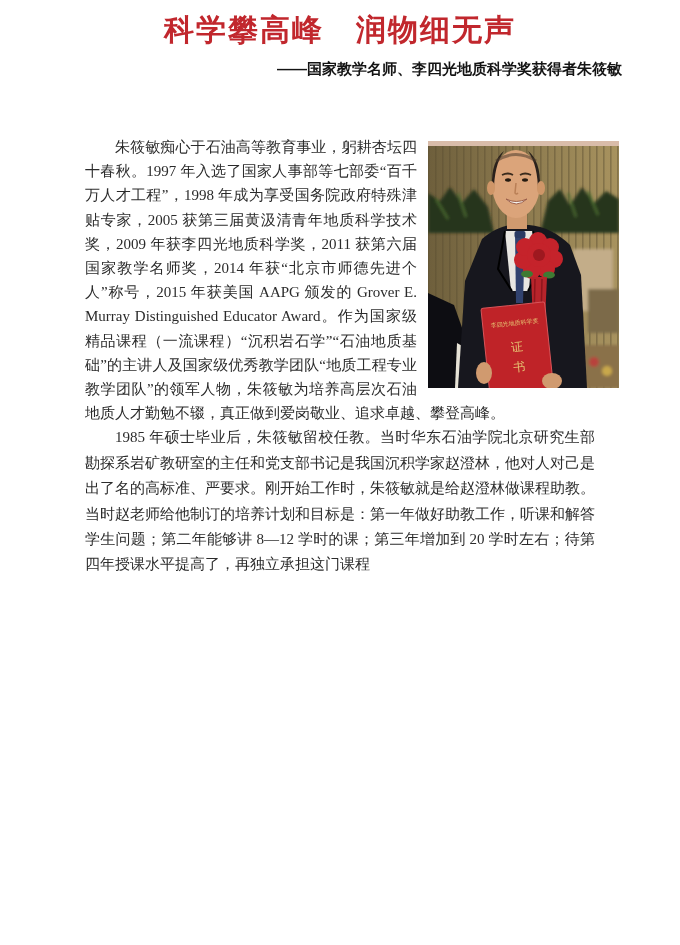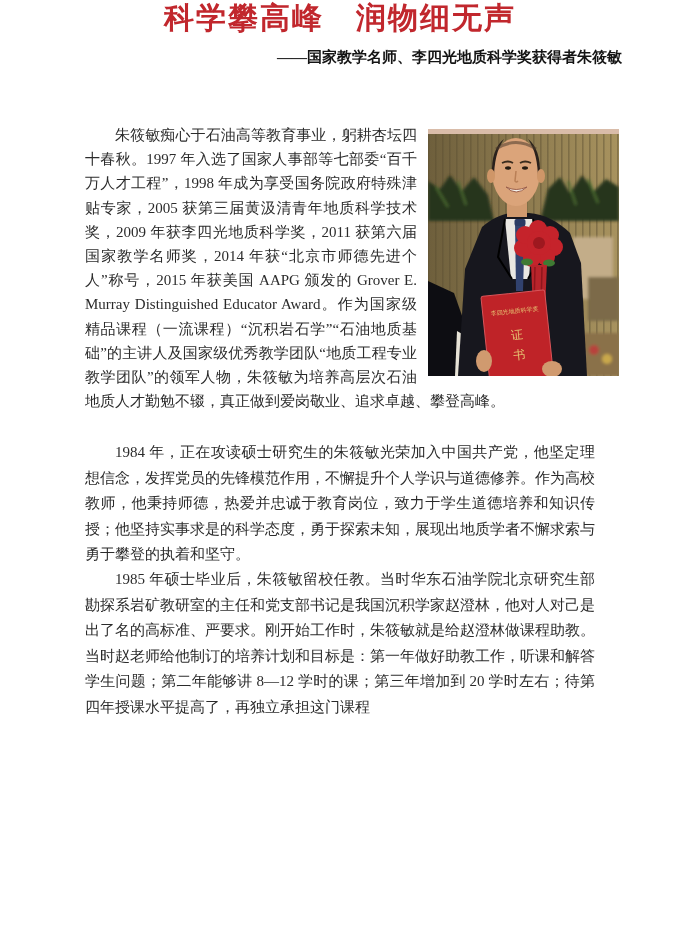--- a/index.html
+++ b/index.html
@@ -11,33 +11,33 @@
   .page{
     position:relative;
     width:680px;height:945px;
     margin:0 auto;
     background:#ffffff;
     overflow:hidden;
     font-family:"Liberation Serif","DejaVu Serif",serif;
     color:var(--body-text);
   }
   .title{
-    margin:0;
+    margin:12px;
     text-align:center;
     font-size:30px;
     line-height:1.2;
     font-weight:bold;
     letter-spacing:2px;
     color:var(--title-red);
   }
   .subtitle{
     margin-top:12px;
     padding-right:58px;
     text-align:right;
-    font-family:Liberation Serif, serif;
+    font-family:Liberation Sans, sans-serif;
     font-size:15px;
     font-weight:bold;
     color:#141414;
   }
   .content{
     margin:56px 85px 0 85px;
     font-size:15px;
     text-align:justify;
   }
   .para{
@@ -184,19 +184,18 @@
 
         <g>
           <ellipse cx="56" cy="232" rx="8" ry="11" fill="#d09a6f"></ellipse>
           <ellipse cx="124" cy="240" rx="10" ry="8" fill="#d09a6f"></ellipse>
         </g>
       </svg>
     </figure>
 
     <p class="para first">朱筱敏痴心于石油高等教育事业，躬耕杏坛四十春秋。1997 年入选了国家人事部等七部委“百千万人才工程”，1998 年成为享受国务院政府特殊津贴专家，2005 获第三届黄汲清青年地质科学技术奖，2009 年获李四光地质科学奖，2011 获第六届国家教学名师奖，2014 年获“北京市师德先进个人”称号，2015 年获美国 AAPG 颁发的 Grover E. Murray Distinguished Educator Award。作为国家级精品课程（一流课程）“沉积岩石学”“石油地质基础”的主讲人及国家级优秀教学团队“地质工程专业教学团队”的领军人物，朱筱敏为培养高层次石油地质人才勤勉不辍，真正做到爱岗敬业、追求卓越、攀登高峰。</p>
 
-    <p class="para wide clear">1984 年，正在攻读硕士研究生的朱筱敏光荣加入中国共产党，他坚定理想信念，发挥党员的先锋模范作用，不懈提升个人学识与道德修养。作为高校教师，他秉持师德，热爱并忠诚于教育岗位，致力于学生道德培养和知识传授；他坚持实事求是的科学态度，勇于探索未知，展现出地质学者不懈求索与勇于攀登的执着和坚守。</p>
 
 
     <p class="para wide">1985 年硕士毕业后，朱筱敏留校任教。当时华东石油学院北京研究生部勘探系岩矿教研室的主任和党支部书记是我国沉积学家赵澄林，他对人对己是出了名的高标准、严要求。刚开始工作时，朱筱敏就是给赵澄林做课程助教。当时赵老师给他制订的培养计划和目标是：第一年做好助教工作，听课和解答学生问题；第二年能够讲 8—12 学时的课；第三年增加到 20 学时左右；待第四年授课水平提高了，再独立承担这门课程</p>
 
   </div>
 </div>
 
 </body></html>

